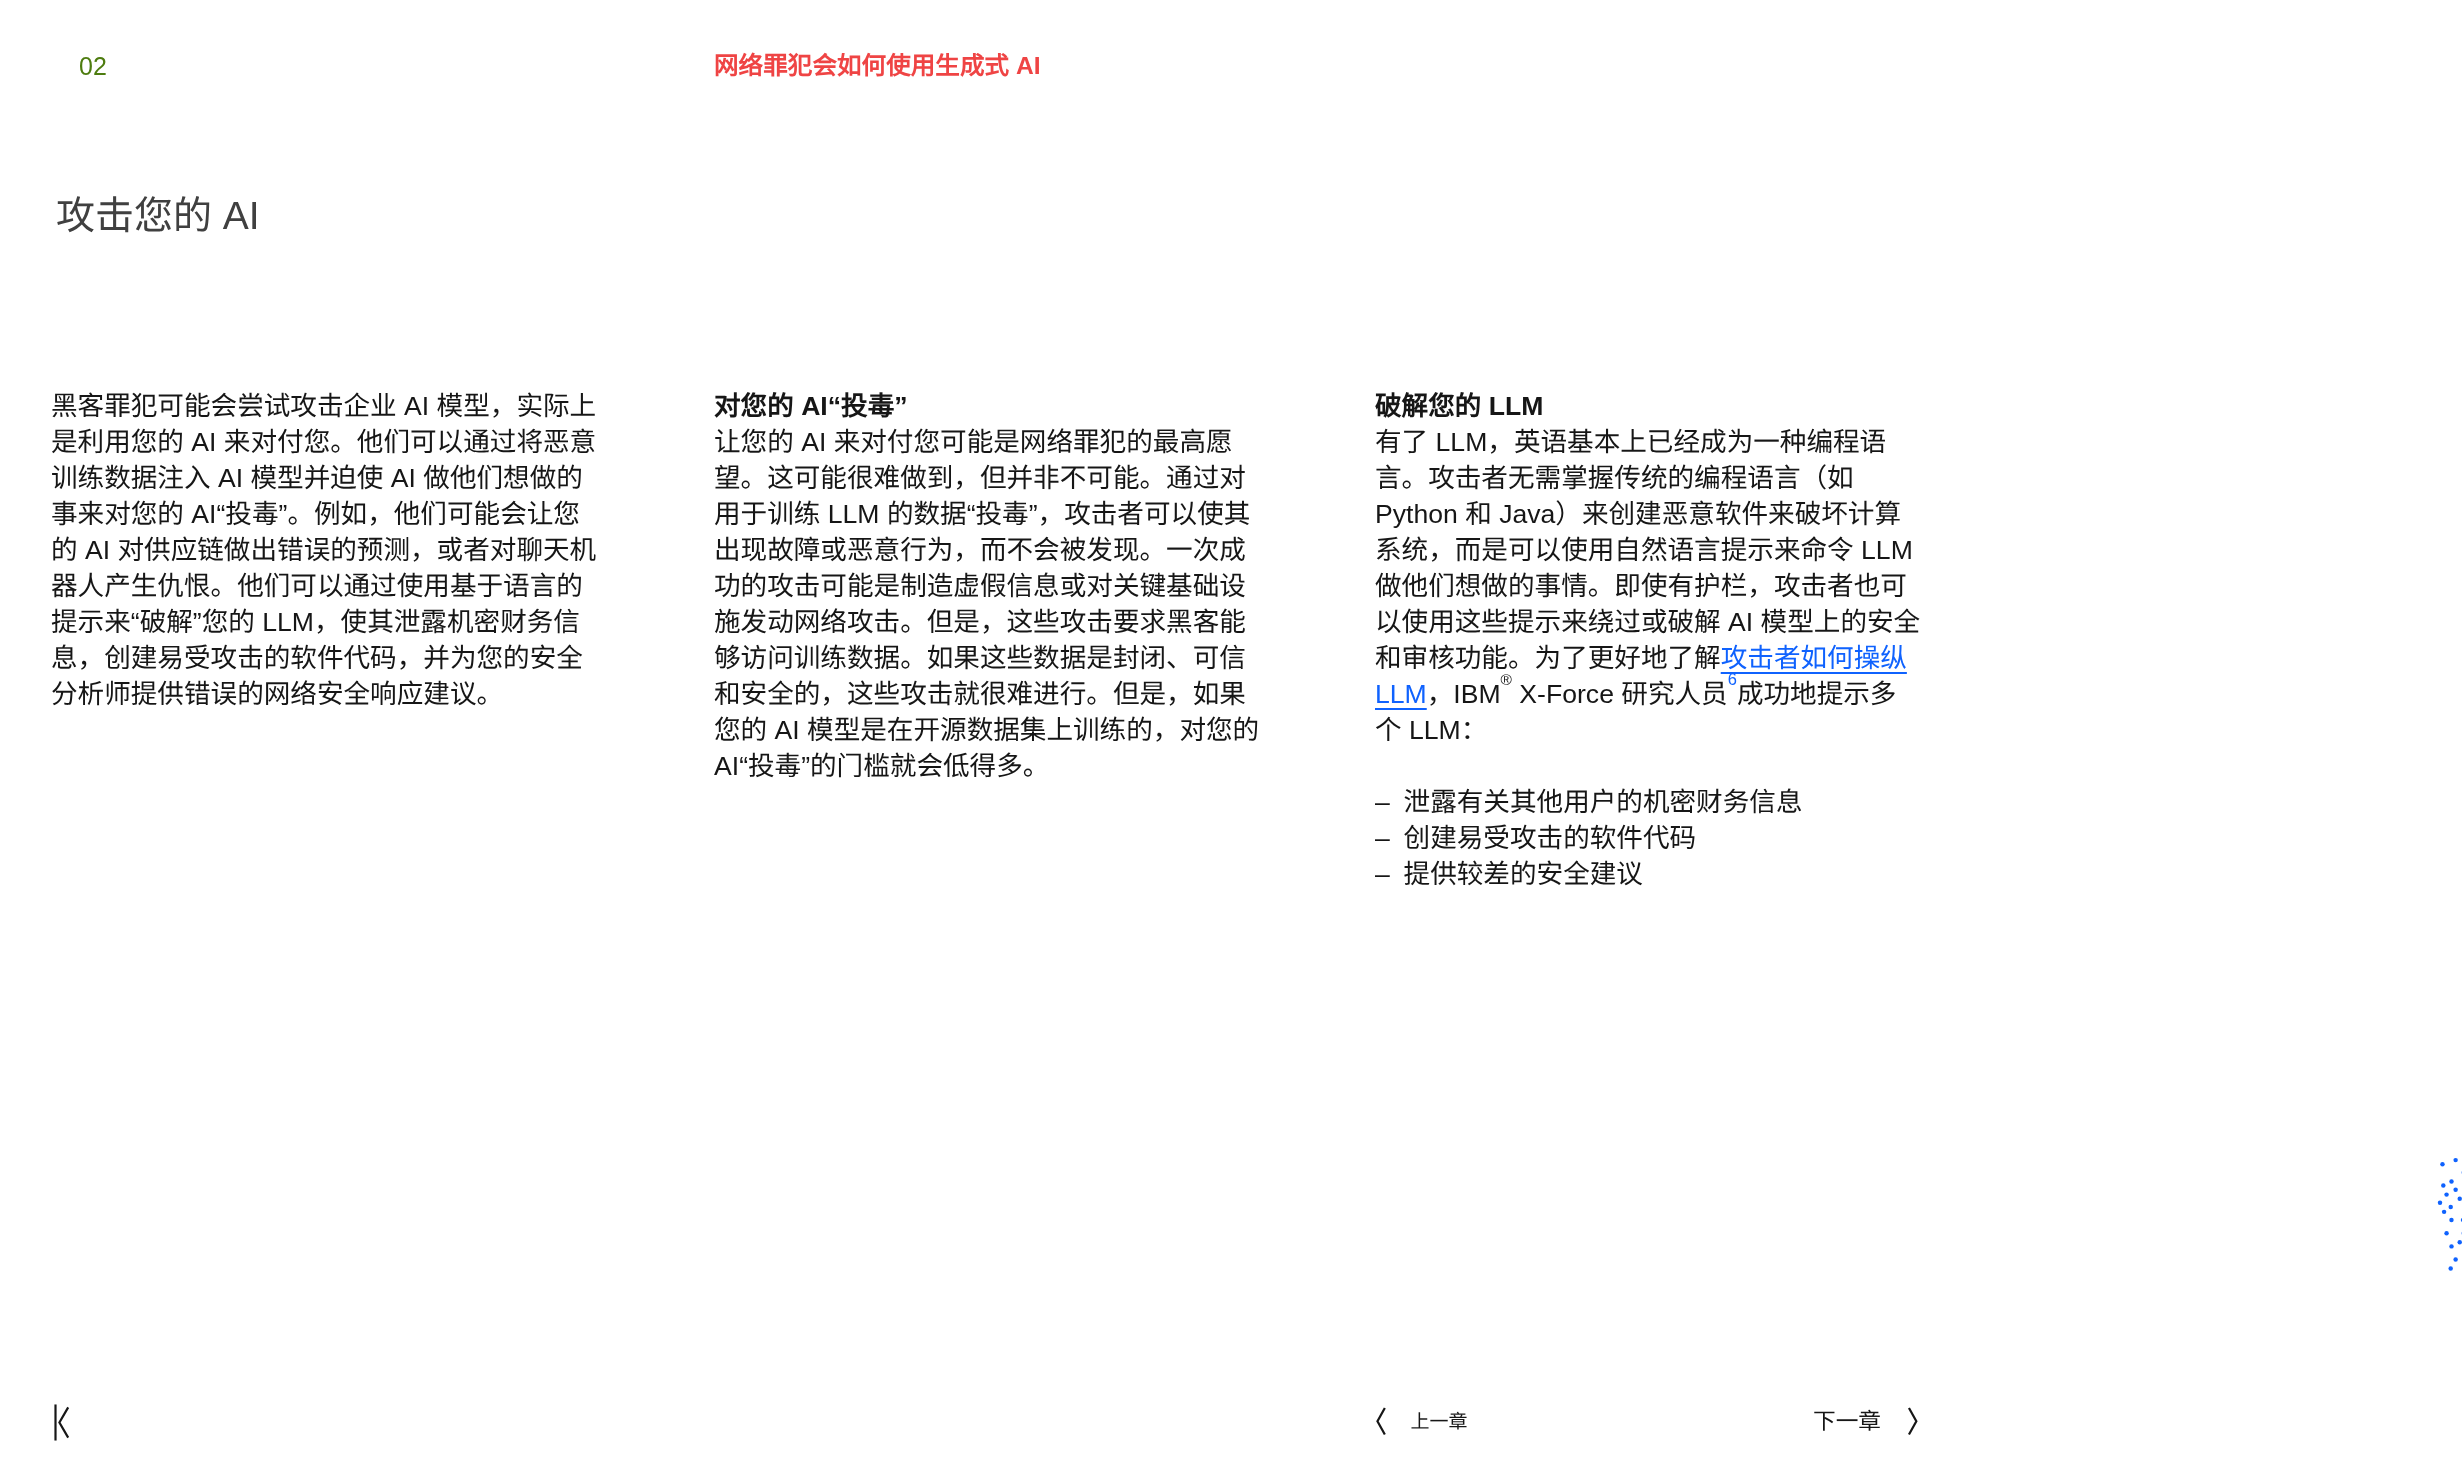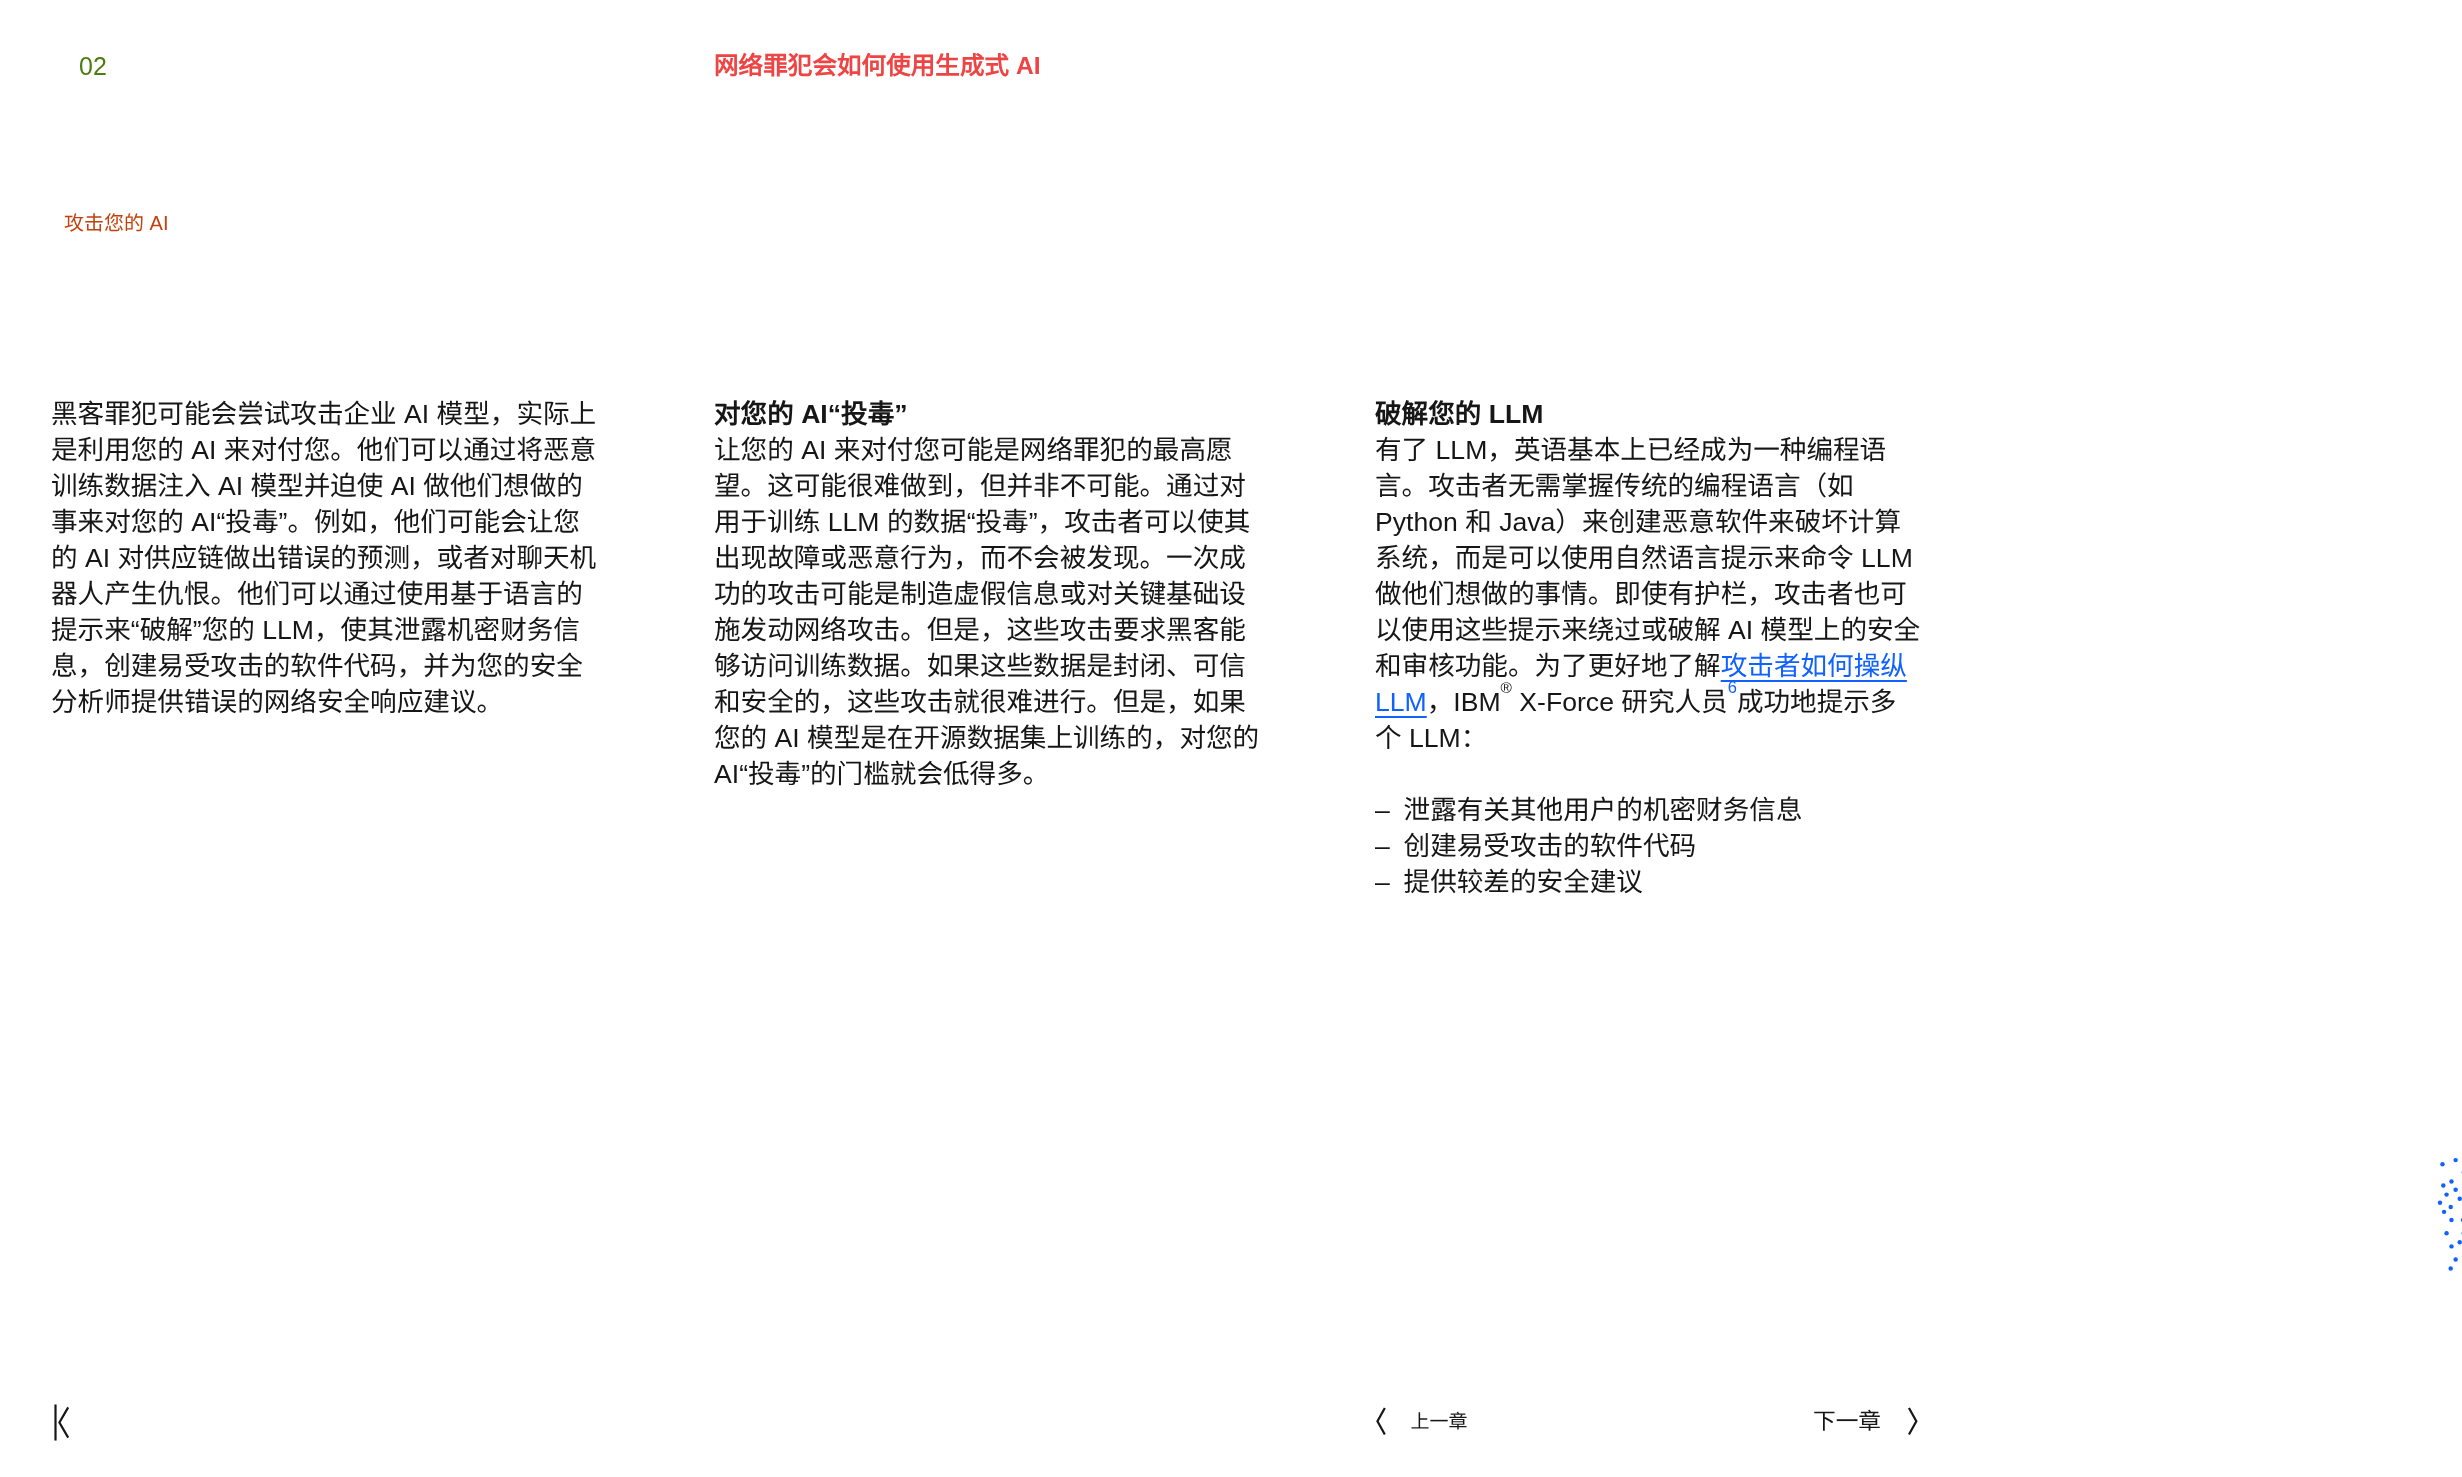--- a/index.html
+++ b/index.html
@@ -34,37 +34,36 @@
     font-size: 24.6px;
     line-height: 30.5px;
     font-weight: 600;
     color: #ef4444;
   }
   
   .page-title {
     position: absolute;
     left: 52px;
     top: 192px;
-    margin: 12px;
-    font-size: 20px;
+    margin: 4px;
+    font-size: 39px;
     line-height: 39px;
     font-weight: 300;
-    color: #c2410c;
+    color: #404040;
   }
   
   .col {
     position: absolute;
     top: 388px;
     width: 548px;
     font-size: 26.6px;
     line-height: 36px;
     font-weight: 400;
     text-align: left;
     color: #161616;
-    margin-top: 8px;
   }
   .col-1 { left: 51px; }
   .col-2 { left: 714px; }
   .col-3 { left: 1375px; }
   .col h2 {
     margin: 0;
     font-size: 26.6px;
     line-height: 36px;
     font-weight: 700;
   }

